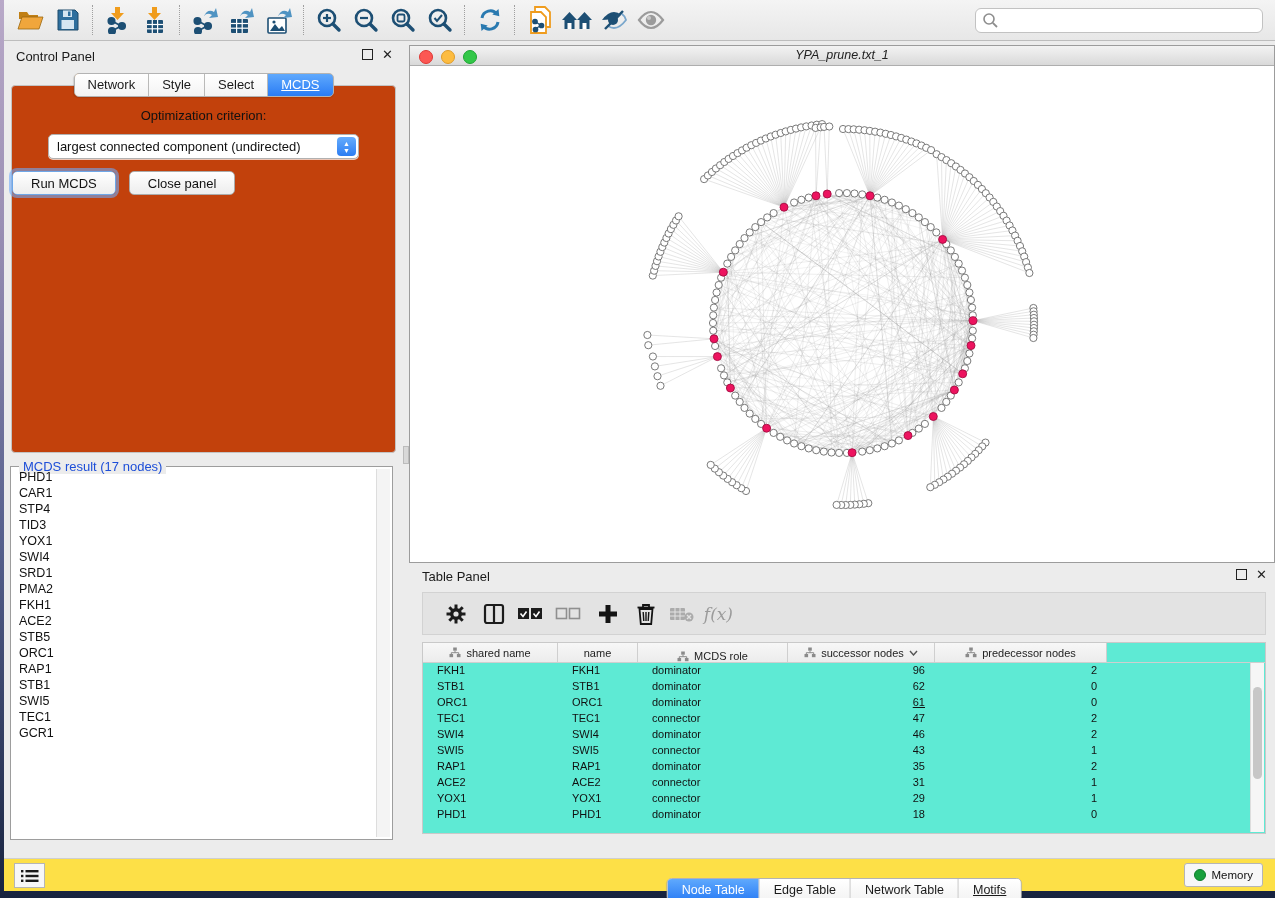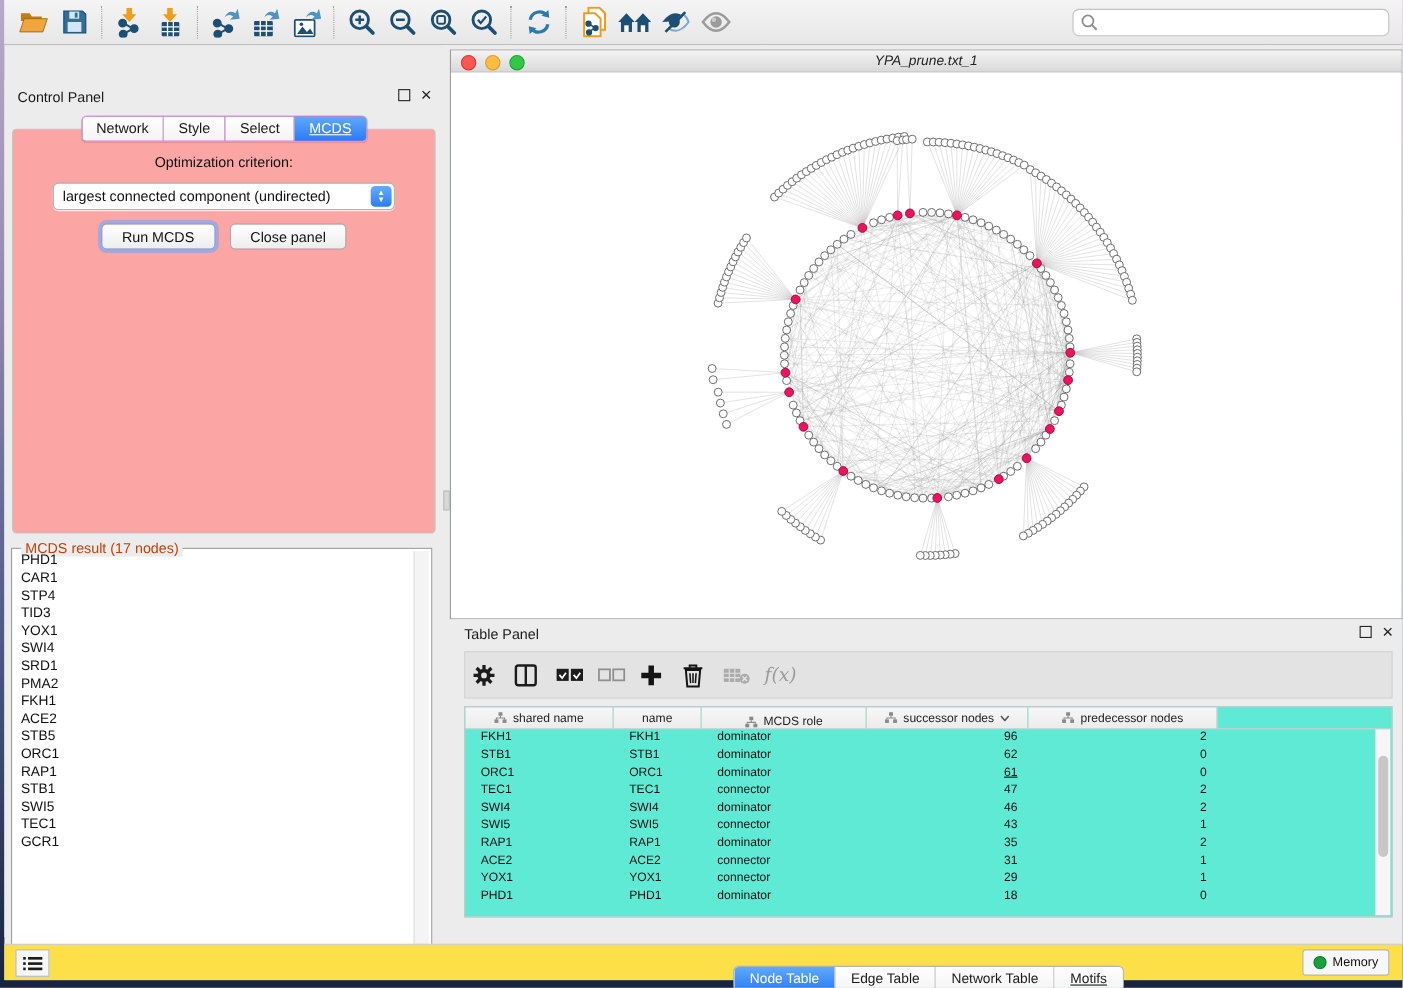--- a/index.html
+++ b/index.html
@@ -13,46 +13,46 @@
   
   .toolbar{position:absolute;left:0;top:0;right:0;height:41px;
     background:linear-gradient(#f4f4f4,#e7e7e7);border-bottom:1px solid #bdbdbd;
     display:flex;align-items:center;padding-left:8px;box-sizing:border-box;}
   .tb-btn{width:37px;height:34px;display:flex;align-items:center;justify-content:center;flex:0 0 auto;}
   .tb-sep{width:0;height:30px;border-left:1px dotted #9f9f9f;margin:0 6px;flex:0 0 auto;}
   .tb-search{margin-left:auto;margin-right:12px;width:288px;height:25px;background:#fff;
     border:1px solid #c2c2c2;border-radius:6px;display:flex;align-items:center;padding-left:6px;box-sizing:border-box;}
   .tb-search input{border:none;outline:none;flex:1;font-size:12px;background:transparent;height:20px;}
   
-  .control-panel{position:absolute;left:0;top:41px;width:399px;bottom:39px;background:#ececec;margin-top:32px;}
+  .control-panel{position:absolute;left:0;top:41px;width:399px;bottom:39px;background:#ececec;}
   .panel-title{position:absolute;left:12px;top:8px;font-size:13px;color:#1a1a1a;}
   .win-icons{position:absolute;right:10px;top:8px;display:flex;gap:9px;align-items:center;}
   .ic-float{width:9px;height:9px;border:1.6px solid #222;display:inline-block;}
   .ic-close{font-size:13px;font-weight:bold;color:#222;line-height:9px;}
   .cp-tabs{position:absolute;left:50%;transform:translateX(-50%);top:32px;display:flex;z-index:3;
-    border:1px solid #b3b3b3;border-radius:5px;overflow:hidden;background:#d946ef;box-shadow:0 1px 1px rgba(0,0,0,.12);}
+    border:1px solid #b3b3b3;border-radius:5px;overflow:hidden;background:#fdba74;box-shadow:0 1px 1px rgba(0,0,0,.12);}
   .seg-btn{padding:3px 13px;font-size:13px;color:#1a1a1a;background:linear-gradient(#ffffff,#f3f3f3);
     border:none;border-right:1px solid #b9b9b9;cursor:default;line-height:16px;}
   .seg-btn:last-child{border-right:none;text-decoration:underline;}
   .seg-btn.active{background:linear-gradient(#5fa9fd,#2a7cf5);color:#fff;}
-  .cp-content{position:absolute;left:7px;right:7px;top:44px;height:366px;background:#fca5a5;
+  .cp-content{position:absolute;left:7px;right:7px;top:44px;height:366px;background:#c2410c;
     border:1px solid #c3c3c3;border-radius:4px;}
   .opt-label{text-align:center;margin-top:22px;font-size:13px;color:#111;}
   .dropdown{position:absolute;left:36px;right:36px;top:48px;height:23px;background:#fff;
     border:1px solid #b1b1b1;border-radius:5px;display:flex;align-items:center;box-shadow:0 1px 0 rgba(255,255,255,.7);}
   .dropdown .dd-text{flex:1;font-size:13px;padding-left:8px;color:#111;white-space:nowrap;overflow:hidden;}
   .dd-stepper{width:19px;height:19px;margin:2px;border-radius:4px;background:linear-gradient(#66acfd,#2c7df2);
     display:flex;flex-direction:column;align-items:center;justify-content:center;color:#fff;font-size:7px;line-height:7px;}
-  .btn-row{position:absolute;top:85px;left:0;right:0;display:flex;justify-content:center;gap:13px;}
+  .btn-row{position:absolute;top:85px;left:0;right:0;display:flex;justify-content:flex-start;gap:13px;}
   .push-btn{height:24px;padding:0 18px;font-size:13px;color:#111;background:linear-gradient(#ffffff,#ededed);
     border:1px solid #ababab;border-radius:5px;}
   .push-btn.focused{box-shadow:0 0 0 3px rgba(110,170,250,.6);border-color:#6ea7e8;}
   .mcds-fieldset{position:absolute;left:6px;width:381px;top:425px;height:372px;
     border:1px solid #9d9d9d;background:#fff;}
-  .mcds-legend{position:absolute;top:-8px;left:8px;background:#ececec;padding:0 4px;font-size:13px;color:#c2410c;}
+  .mcds-legend{position:absolute;top:-8px;left:8px;background:#ececec;padding:0 4px;font-size:13px;color:#1d4ed8;}
   .mcds-list{position:absolute;inset:2px 16px 2px 2px;overflow:hidden;font-size:12.5px;color:#111;}
   .mcds-list div{line-height:16px;padding-left:6px;}
   .mcds-scroll{position:absolute;top:2px;bottom:2px;right:2px;width:13px;background:#f4f4f4;border-left:1px solid #ddd;}
   
   .v-splitter{position:absolute;left:399px;top:41px;width:6px;bottom:39px;background:#ececec;}
   .v-splitter .grip{position:absolute;top:405px;left:0;width:6px;height:18px;background:#d8d8d8;border:1px solid #bbb;box-sizing:border-box;}
   
   .network-panel{position:absolute;left:405px;top:41px;width:866px;height:522px;background:#ececec;padding-top:4px;box-sizing:border-box;}
   .net-window{position:absolute;left:0;right:0;top:4px;bottom:0;border:1px solid #9c9c9c;background:#fff;}
   .net-titlebar{height:19px;background:linear-gradient(#f3f3f3,#d9d9d9);border-bottom:1px solid #aeaeae;position:relative;}
@@ -60,21 +60,21 @@
   .traffic span{width:12px;height:12px;border-radius:50%;display:inline-block;}
   .t-red{background:#fc5753;border:0.5px solid #df3734;}
   .t-yellow{background:#fdbc40;border:0.5px solid #de9c2b;}
   .t-green{background:#33c748;border:0.5px solid #1da533;}
   .net-title{text-align:center;font-size:12.5px;color:#222;line-height:19px;font-style:italic;}
   .net-canvas{position:absolute;left:0;right:0;top:20px;bottom:0;background:#fff;overflow:hidden;}
   
   .table-panel{position:absolute;left:405px;top:563px;width:870px;height:296px;background:#ececec;}
   .tp-toolbar{position:absolute;left:13px;width:844px;top:29px;height:43px;background:#e3e3e3;
     border:1px solid #d2d2d2;display:flex;align-items:center;gap:0;padding-left:6px;box-sizing:border-box;}
-  .tp-ic{width:38px;height:30px;display:flex;align-items:center;justify-content:flex-start;}
+  .tp-ic{width:38px;height:30px;display:flex;align-items:center;justify-content:flex-end;}
   .fx{font-family:"DejaVu Serif","Liberation Serif",serif;font-style:italic;font-size:17px;color:#9b9b9b;}
   .data-table{position:absolute;left:13px;width:844px;top:79px;height:192px;background:#5eead4;border:1px solid #c9c9c9;box-sizing:border-box;overflow:hidden;}
   .thead{display:flex;height:19px;border-bottom:1px solid #cfcfcf;}
   .th{background:linear-gradient(#f7f7f7,#ececec);border-right:1px solid #cfcfcf;display:flex;align-items:center;
     justify-content:center;font-size:11px;color:#222;gap:5px;box-sizing:border-box;}
   .trow{display:flex;height:16px;font-size:11px;color:#111;}
   .td{box-sizing:border-box;padding:1px 8px 0 14px;white-space:nowrap;overflow:hidden;}
   .td.num{text-align:right;padding-right:10px;}
   .t-scroll{position:absolute;top:20px;right:1px;width:13px;bottom:1px;background:#f6f6f6;border-left:1px solid #ddd;}
   .t-thumb{position:absolute;left:2px;right:2px;top:24px;height:92px;background:#c7c7c7;border-radius:5px;}

